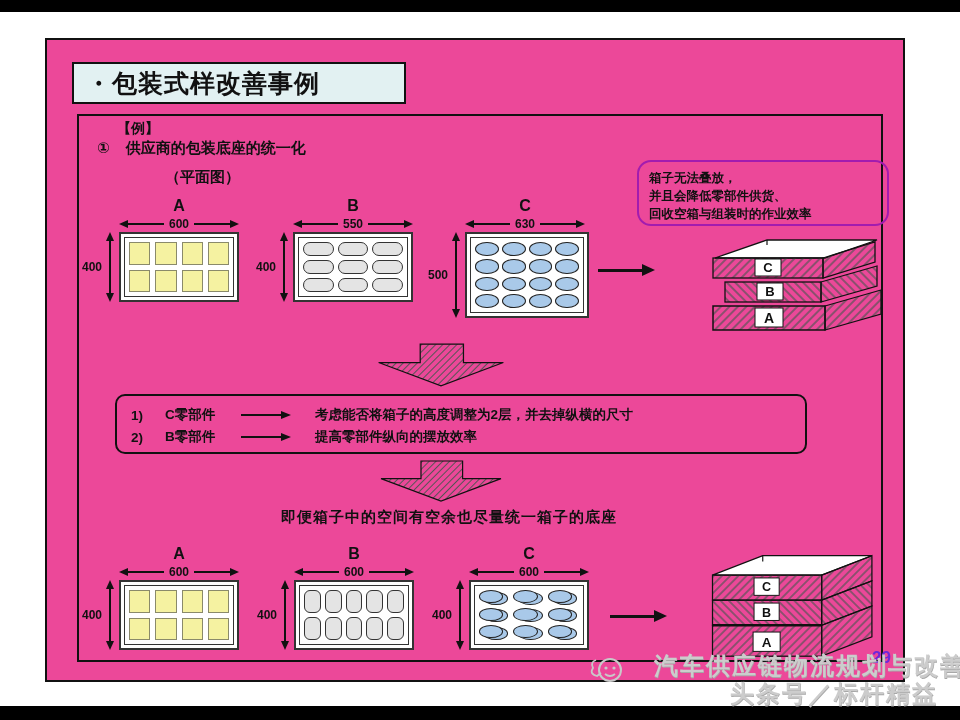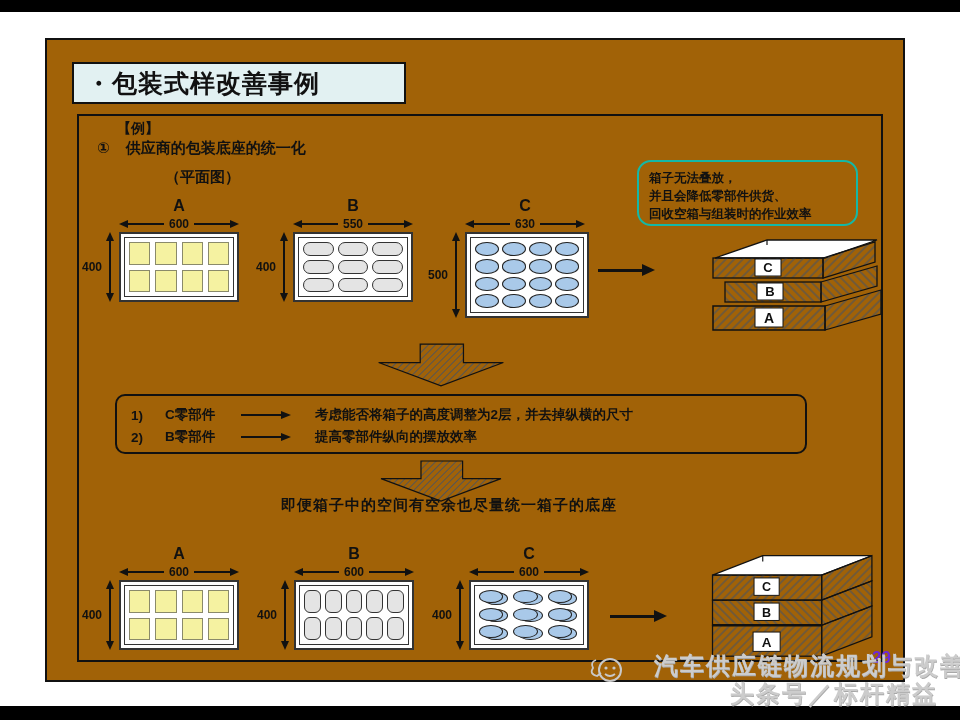--- a/index.html
+++ b/index.html
@@ -1,29 +1,29 @@
 <!DOCTYPE html>
 <html><head>
 <meta charset="utf-8">
 <style>
   html,body{margin:0;padding:0;}
   body{width:960px;height:720px;position:relative;background:#ffffff;
        font-family:"Liberation Sans","DejaVu Sans",sans-serif;color:#111;overflow:hidden;}
   .bar{position:absolute;left:0;width:960px;background:#000;}
   .bar.top{top:0;height:12px;}
   .bar.bot{bottom:0;height:14px;}
-  .slide{position:absolute;left:45px;top:38px;width:860px;height:644px;background:#a16207;border:2px solid #111;box-sizing:border-box;}
+  .slide{position:absolute;left:45px;top:38px;width:860px;height:644px;background:#ec4899;border:2px solid #111;box-sizing:border-box;}
   .title-box{position:absolute;left:25px;top:22px;width:334px;height:42px;background:#e2f1f2;border:2px solid #111;
              box-sizing:border-box;display:flex;align-items:center;padding-left:12px;font-size:25px;font-weight:bold;letter-spacing:1px;}
   .content{position:absolute;left:30px;top:74px;width:806px;height:548px;border:2px solid #111;box-sizing:border-box;}
   .abs{position:absolute;}
   .ex-tag{left:38px;top:4px;font-size:14px;font-weight:bold;}
   .item-line{left:18px;top:23px;display:flex;gap:16px;font-size:15px;font-weight:bold;}
   .view-label{left:86px;top:52px;font-size:15px;font-weight:bold;}
-  .note{left:558px;top:44px;width:221px;height:66px;border:2px solid #14b8a6;border-radius:14px;box-sizing:border-box;
+  .note{left:558px;top:44px;width:252px;height:66px;border:2px solid #a21caf;border-radius:14px;box-sizing:border-box;
         padding:7px 10px;font-size:12.5px;font-weight:bold;line-height:1.45;}
   
   .unit{width:160px;}
   .unit .bl{margin-left:34px;width:120px;text-align:center;font-weight:bold;font-size:16px;line-height:1;height:18px;}
   .dimh{margin-left:34px;width:120px;height:16px;display:flex;align-items:center;}
   .dimh .ln{flex:1;height:1.5px;background:#111;}
   .dimh .al{width:0;height:0;border-top:4px solid transparent;border-bottom:4px solid transparent;border-right:9px solid #111;}
   .dimh .ar{width:0;height:0;border-top:4px solid transparent;border-bottom:4px solid transparent;border-left:9px solid #111;}
   .dimh .num{font-size:12px;font-weight:bold;padding:0 5px;line-height:1;}
   .brow{display:flex;}
@@ -56,21 +56,21 @@
   .harrow .sh{width:44px;height:3px;background:#111;}
   .harrow .hd{width:0;height:0;border-top:6px solid transparent;border-bottom:6px solid transparent;border-left:13px solid #111;}
   
   .sug{left:36px;top:278px;width:692px;height:60px;border:2px solid #111;border-radius:10px;box-sizing:border-box;padding:8px 0 0 14px;}
   .sug-row{display:flex;align-items:center;height:22px;font-size:13.5px;font-weight:bold;}
   .sug-row .sn{width:34px;}
   .sug-row .sp{width:76px;}
   .sarrow{display:flex;align-items:center;margin-right:24px;}
   .sarrow .sh{width:40px;height:2px;background:#111;}
   .sarrow .hd{width:0;height:0;border-top:4.5px solid transparent;border-bottom:4.5px solid transparent;border-left:10px solid #111;}
-  .conclusion{left:70px;top:380px;width:600px;text-align:center;font-size:15px;font-weight:bold;letter-spacing:1px;}
+  .conclusion{left:70px;top:392px;width:600px;text-align:center;font-size:15px;font-weight:bold;letter-spacing:1px;}
   
   .wm{position:absolute;color:#cccccc;font-weight:bold;text-shadow:0.5px 0.5px 0 #a8a8a8;z-index:6;letter-spacing:2px;white-space:nowrap;margin-left:28px;}
   .wm1{left:626px;top:650px;font-size:24px;}
   .wm2{left:702px;top:678px;font-size:24px;}
   .pagenum{position:absolute;left:872px;top:648px;font-size:17px;font-weight:bold;color:#6d28d9;z-index:5;}
   svg text{font-family:"Liberation Sans","DejaVu Sans",sans-serif;}
 </style>
 </head>
 <body>
 

